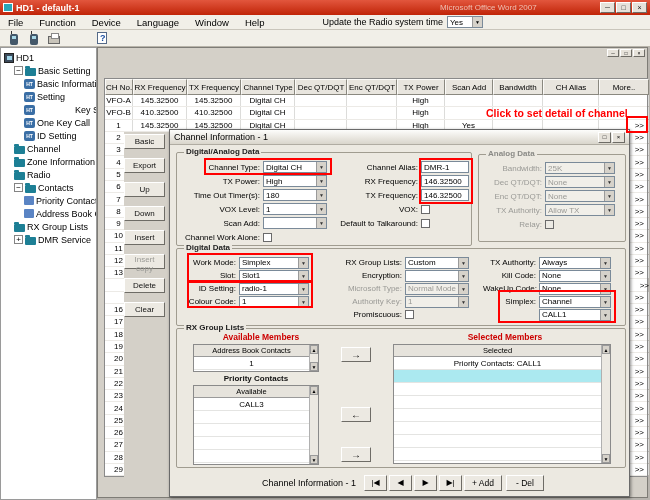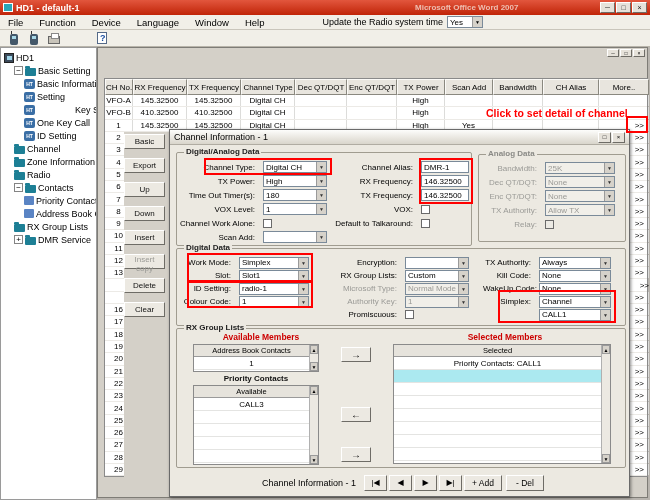--- a/index.html
+++ b/index.html
@@ -3,21 +3,21 @@
 <meta charset="utf-8">
 <style>
   *{margin:0;padding:0;box-sizing:border-box;font-family:"Liberation Sans",sans-serif;}
   html,body{width:650px;height:500px;overflow:hidden;background:#d4d0c8;}
   .app{position:relative;width:650px;height:500px;background:#b8b4ae;overflow:hidden;}
 
   
   .titlebar{position:absolute;left:0;top:0;width:650px;height:15px;background:linear-gradient(#e2563d,#c02408);display:flex;align-items:center;padding:0 3px;z-index:50;}
   .app-icon{width:10px;height:9px;background:#2aa6b8;border:1px solid #fff;margin-right:3px;}
   .title-text{color:#fff;font-size:9px;font-weight:bold;white-space:nowrap;}
-  .bg-frag{position:absolute;left:415px;color:#f3d3c8;font-size:8px;white-space:nowrap;opacity:.85;font-weight:bold;}
+  .bg-frag{position:absolute;left:440px;color:#f3d3c8;font-size:8px;white-space:nowrap;opacity:.85;}
   .win-btns{margin-left:auto;display:flex;gap:1px;}
   .wbtn{width:15px;height:11px;font-size:7px;line-height:1;background:#e6e2da;border:1px solid;border-color:#fff #6e6c66 #6e6c66 #fff;display:flex;align-items:center;justify-content:center;padding:0;color:#222;}
 
   
   .menubar{position:absolute;left:0;top:15px;width:650px;height:15px;background:#f1efe8;border-bottom:1px solid #c9c5bb;display:flex;align-items:center;font-size:9.5px;z-index:49;}
   .menu-item{padding:0 8px;white-space:nowrap;}
   .menu-right{display:flex;align-items:center;gap:4px;margin-left:50px;}
   .menu-right .rt-label{font-size:9px;white-space:nowrap;}
   .mini-select{width:36px;height:12px;background:#fff;border:1px solid #7a8a99;display:flex;align-items:center;}
   .mini-select .msv{flex:1;font-size:8px;padding-left:2px;}
@@ -87,21 +87,21 @@
 
   .fcol{position:absolute;}
   [data-name="da-col1"]{left:2px;top:7px;--lw:84px;--cw:64px;}
   [data-name="da-col2"]{left:156px;top:7px;--lw:88px;--cw:48px;}
   [data-name="analog-col"]{left:2px;top:6px;--lw:64px;--cw:70px;}
   [data-name="dd-col1"]{left:4px;top:7px;--lw:58px;--cw:70px;}
   [data-name="dd-col2"]{left:144px;top:7px;--lw:84px;--cw:64px;}
   [data-name="dd-col3"]{left:306px;top:7px;--lw:56px;--cw:72px;}
   .frow{display:flex;align-items:center;height:14px;}
   .r13 .frow{height:13px;}
-  .flabel{width:var(--lw);flex:0 0 auto;text-align:right;font-size:8px;padding-right:8px;white-space:nowrap;overflow:hidden;}
+  .flabel{width:var(--lw);flex:0 0 auto;text-align:right;font-size:8px;padding-right:3px;white-space:nowrap;overflow:hidden;}
   .flabel.dis{color:#9a9a96;}
   .fsel{width:var(--cw);height:12px;background:#fff;border:1px solid #7a8a99;display:flex;align-items:center;}
   .fsel.disc{background:#f1efe9;}
   .fsel.disc .fval{color:#9a9a96;}
   .fval{flex:1;font-size:8px;padding-left:2px;white-space:nowrap;overflow:hidden;}
   .farrow{width:10px;height:10px;flex:0 0 auto;background:#d6d2ca;border-left:1px solid #9a9a9a;font-size:5px;display:flex;align-items:center;justify-content:center;color:#333;}
   .finp{width:var(--cw);height:12px;background:#fff;border:1px solid #7a8a99;display:flex;align-items:center;}
   .fcb{width:9px;height:9px;background:#fff;border:1px solid #6a6a6a;flex:0 0 auto;}
   .fcb.disc{background:#eceae4;}
 
@@ -730,30 +730,30 @@
                 <span class="farrow" data-name="dropdown-arrow-icon">▼</span>
               </div>
             </div>
             <div class="frow" data-name="field-row-vox-level">
               <span class="flabel" data-name="field-label">VOX Level:</span>
               <div class="fsel" data-name="vox-level-select">
                 <span class="fval" data-name="select-value">1</span>
                 <span class="farrow" data-name="dropdown-arrow-icon">▼</span>
               </div>
             </div>
-            <div class="frow" data-name="field-row-channel-work-alone">
-              <span class="flabel" data-name="field-label">Channel Work Alone:</span>
-              <span class="fcb" data-name="channel-work-alone-checkbox"></span>
-            </div>
             <div class="frow" data-name="field-row-scan-add">
               <span class="flabel" data-name="field-label">Scan Add:</span>
               <div class="fsel" data-name="scan-add-select">
                 <span class="fval" data-name="select-value"></span>
                 <span class="farrow" data-name="dropdown-arrow-icon">▼</span>
               </div>
+            </div>
+            <div class="frow" data-name="field-row-channel-work-alone">
+              <span class="flabel" data-name="field-label">Channel Work Alone:</span>
+              <span class="fcb" data-name="channel-work-alone-checkbox"></span>
             </div>
           </div>
         <div class="fcol" data-name="da-col2">
             <div class="frow" data-name="field-row-channel-alias">
               <span class="flabel" data-name="field-label">Channel Alias:</span>
               <div class="finp" data-name="channel-alias-input">
                 <span class="fval" data-name="input-value">DMR-1</span>
               </div>
             </div>
             <div class="frow" data-name="field-row-rx-frequency">
@@ -843,31 +843,31 @@
             </div>
             <div class="frow" data-name="field-row-colour-code">
               <span class="flabel" data-name="field-label">Colour Code:</span>
               <div class="fsel" data-name="colour-code-select">
                 <span class="fval" data-name="select-value">1</span>
                 <span class="farrow" data-name="dropdown-arrow-icon">▼</span>
               </div>
             </div>
           </div>
         <div class="fcol r13" data-name="dd-col2">
+            <div class="frow" data-name="field-row-rx-group-lists">
+              <span class="flabel" data-name="field-label">RX Group Lists:</span>
+              <div class="fsel" data-name="rx-group-lists-select">
+                <span class="fval" data-name="select-value">Custom</span>
+                <span class="farrow" data-name="dropdown-arrow-icon">▼</span>
+              </div>
+            </div>
             <div class="frow" data-name="field-row-encryption">
               <span class="flabel" data-name="field-label">Encryption:</span>
               <div class="fsel" data-name="encryption-select">
                 <span class="fval" data-name="select-value"></span>
-                <span class="farrow" data-name="dropdown-arrow-icon">▼</span>
-              </div>
-            </div>
-            <div class="frow" data-name="field-row-rx-group-lists">
-              <span class="flabel" data-name="field-label">RX Group Lists:</span>
-              <div class="fsel" data-name="rx-group-lists-select">
-                <span class="fval" data-name="select-value">Custom</span>
                 <span class="farrow" data-name="dropdown-arrow-icon">▼</span>
               </div>
             </div>
             <div class="frow" data-name="field-row-encryption-type">
               <span class="flabel dis" data-name="field-label">Microsoft Type:</span>
               <div class="fsel disc" data-name="encryption-type-select">
                 <span class="fval" data-name="select-value">Normal Mode</span>
                 <span class="farrow" data-name="dropdown-arrow-icon">▼</span>
               </div>
             </div>

